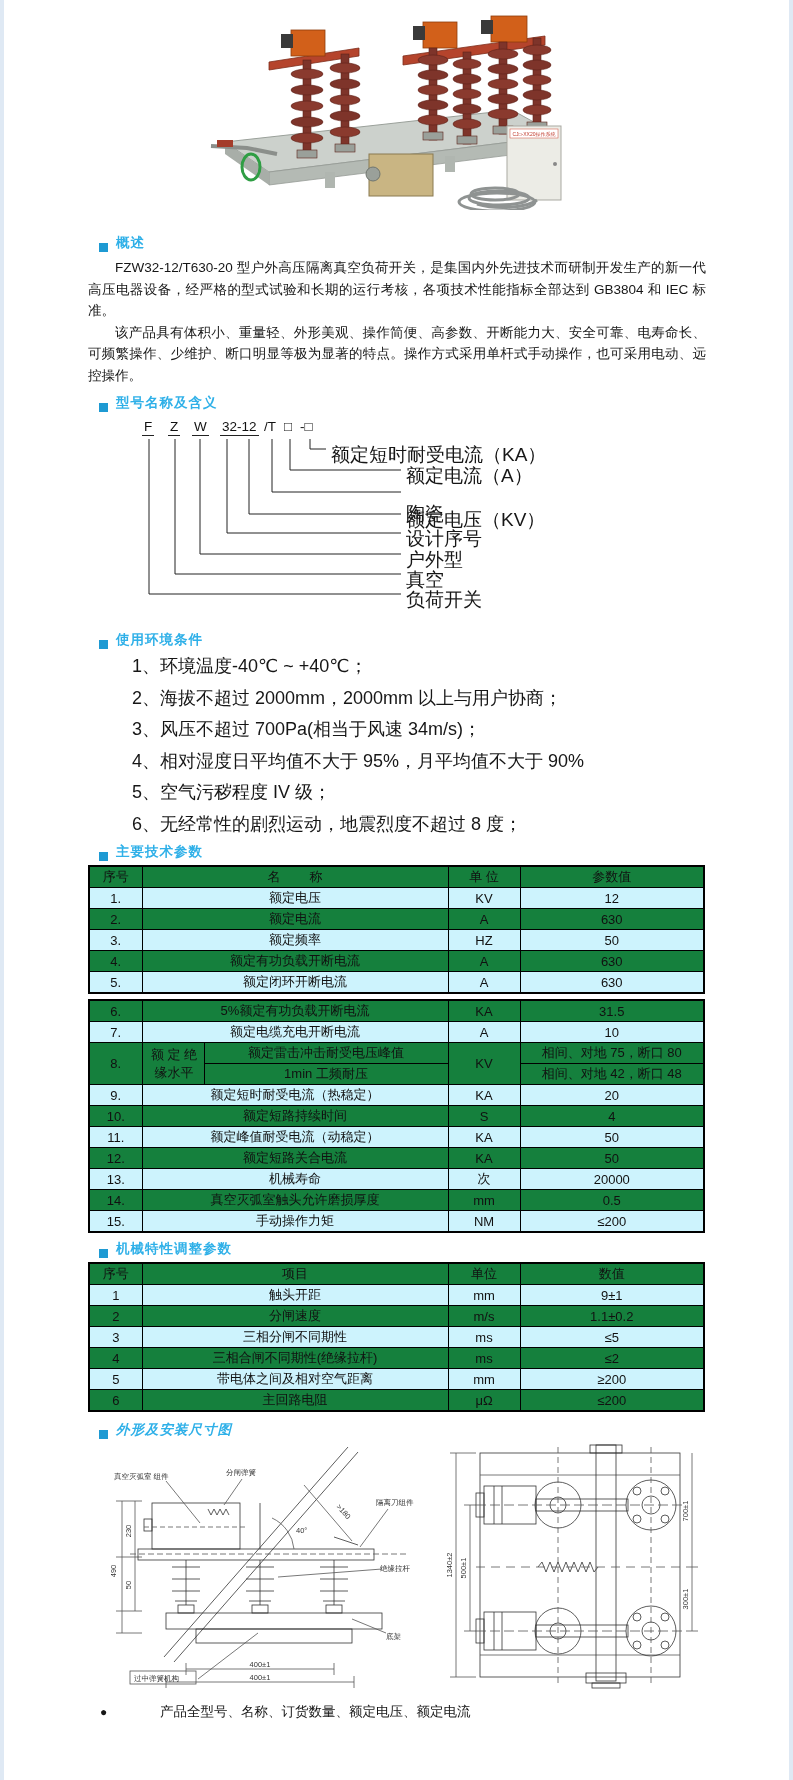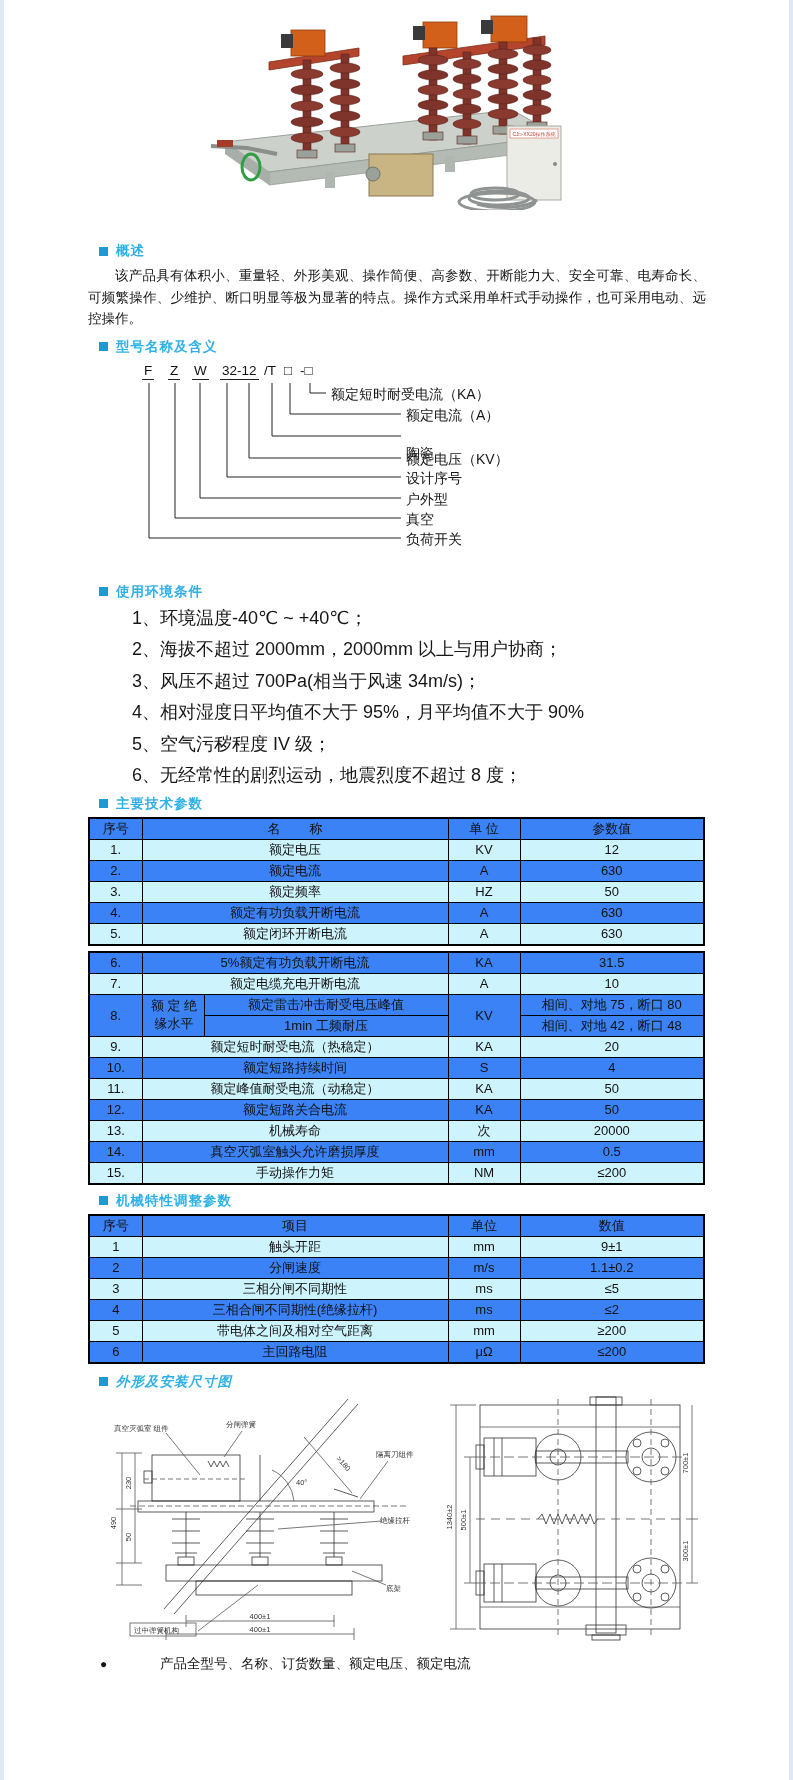--- a/index.html
+++ b/index.html
@@ -6,41 +6,41 @@
   body{
     width:793px;height:1780px;position:relative;background:#fff;overflow:hidden;
     font-family:"Liberation Sans","DejaVu Sans",sans-serif;color:#111;
   }
   .edge-strip{position:absolute;top:0;bottom:0;width:4px;background:#dfe9f4;}
   .edge-left{left:0;} .edge-right{right:0;}
   .content{position:absolute;left:86px;top:0;width:622px;}
 
   .photo-wrap{height:212px;padding-top:4px;text-align:center;}
 
-  .sec-title{display:flex;align-items:center;margin:26px 0 5px 13px;}
+  .sec-title{display:flex;align-items:flex-end;margin:18px 0 5px 13px;}
   .sec-title .sq{width:9px;height:9px;background:#1e9ad3;margin-right:8px;flex:0 0 auto;}
   .sec-title .tt{color:#2fb0e8;font-size:13.5px;font-weight:bold;letter-spacing:1px;}
 
   .body-text{margin:0 2px;font-size:13.5px;line-height:21.5px;text-align:justify;text-indent:2em;color:#161616;}
 
   
   .model-block{position:relative;height:196px;margin-top:4px;font-size:13.5px;}
   .code-part{position:absolute;top:2px;white-space:nowrap;}
   .code-part.u{border-bottom:1px solid #222;padding:0 2px 1px;}
-  .m-label{position:absolute;white-space:nowrap;font-size:14px;color:#161616;}
+  .m-label{position:absolute;white-space:nowrap;font-size:19px;color:#161616;}
   .model-lines{position:absolute;left:0;top:0;pointer-events:none;}
 
   
   .env-item{padding-left:46px;font-size:18px;margin-bottom:7.5px;color:#161616;}
 
   
   table.param{border-collapse:collapse;margin-left:2px;table-layout:fixed;border:2px solid #000;font-size:13px;}
   table.param td,table.param th{border:1px solid #000;height:20px;text-align:center;padding:0 3px;font-weight:normal;overflow:hidden;}
   table.param th{white-space:pre;}
-  .t-dark{background:#3b82f6;margin-left:36px;}
+  .t-dark{background:#15803d;margin-left:36px;}
   .t-light{background:#cdf3fd;}
   td.nm{text-align:left;padding-left:8px;}
   th.nm{text-align:left;padding-left:8px;}
   .tbl-gap{height:5px;}
 
   
   .draw-block{position:relative;height:262px;margin-top:2px;}
   .draw-block svg{position:absolute;top:0;}
   .d-txt{font-size:7.5px;fill:#333;font-family:"Liberation Sans",sans-serif;}
 
@@ -154,20 +154,21 @@
         <ellipse cx="292" cy="194" rx="30" ry="7"></ellipse>
         <ellipse cx="288" cy="190" rx="24" ry="6"></ellipse>
       </g>
     </svg>
   </div>
 
   <div class="sec-title">
     <span class="sq"></span>
     <span class="tt">概述</span>
   </div>
+  <p class="body-text">FZW32-12/T630-20 型户外高压隔离真空负荷开关，是集国内外先进技术而研制开发生产的新一代高压电器设备，经严格的型式试验和长期的运行考核，各项技术性能指标全部达到 GB3804 和 IEC 标准。</p>
   <p class="body-text">该产品具有体积小、重量轻、外形美观、操作简便、高参数、开断能力大、安全可靠、电寿命长、可频繁操作、少维护、断口明显等极为显著的特点。操作方式采用单杆式手动操作，也可采用电动、远控操作。</p>
 
   <div class="sec-title" style="margin-top:8px;">
     <span class="sq"></span>
     <span class="tt">型号名称及含义</span>
   </div>
   <div class="model-block">
     <span class="code-part u" style="left:56px;">F</span>
     <span class="code-part u" style="left:82px;">Z</span>
     <span class="code-part u" style="left:106px;">W</span>

